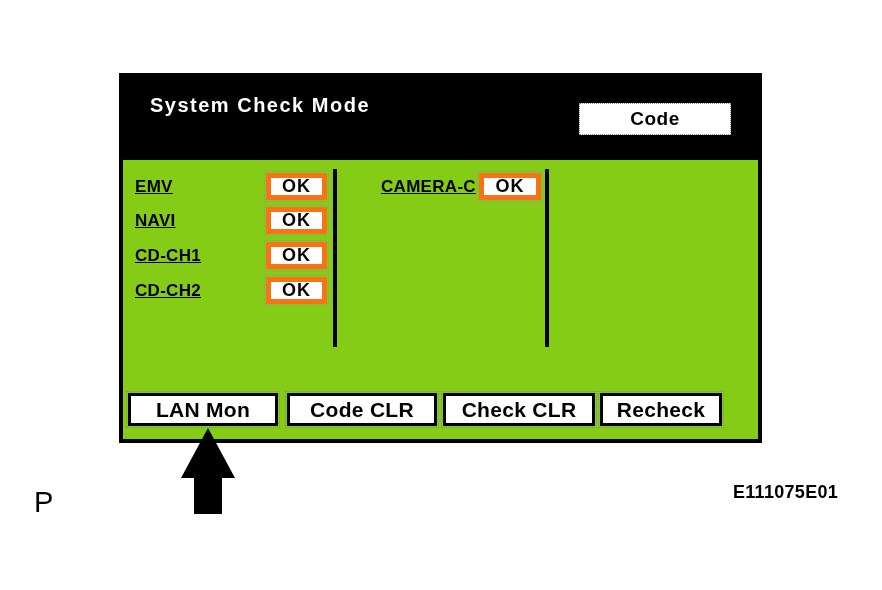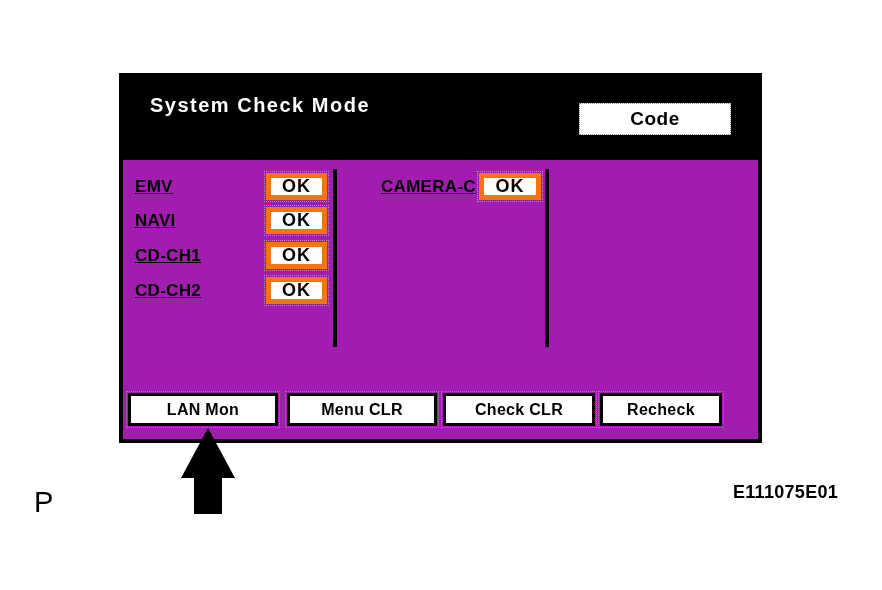--- a/index.html
+++ b/index.html
@@ -4,21 +4,21 @@
 <style>
   * { margin:0; padding:0; box-sizing:border-box; }
   html,body { background:#fff; }
   .stage {
     position:relative; width:882px; height:590px; background:#ffffff;
     font-family:"Liberation Sans","DejaVu Sans",sans-serif; color:#000;
     overflow:hidden;
   }
   .panel {
     position:absolute; left:119px; top:73px; width:643px; height:370px;
-    border:4px solid #000; background:#a21caf;
+    border:4px solid #000; background:#84cc16;
   }
   .hdr {
     position:absolute; left:0; top:0; width:635px; height:83px;
     background:#000; color:#fff;
   }
   .hdr-title {
     position:absolute; left:27px; top:17px;
     font-size:20px; font-weight:bold; letter-spacing:1.5px; color:#fff;
     white-space:nowrap;
   }
@@ -35,21 +35,21 @@
   }
   .ok-box {
     position:absolute; width:61px; height:27px; border:5px solid #f97316;
     font-size:18px; font-weight:bold; letter-spacing:1px;
     display:flex; align-items:center; justify-content:center;
     outline:1px dotted #999; outline-offset:1px; background:#fff;
   }
   .vline { position:absolute; width:4px; background:#000; }
   .btn {
     position:absolute; top:316px; height:33px; border:3px solid #000; background:#fff;
-    font-family:inherit; font-size:16px; font-weight:bold; letter-spacing:.3px;
+    font-family:inherit; font-size:21px; font-weight:bold; letter-spacing:.3px;
     display:flex; align-items:center; justify-content:center;
     outline:1px dotted #888; outline-offset:1px; cursor:pointer; color:#000;
   }
   .part-label {
     position:absolute; left:34px; top:486px; font-size:29px; font-weight:400;
   }
   .figure-code {
     position:absolute; left:733px; top:482px; font-size:18px; font-weight:700;
     letter-spacing:.3px;
   }
@@ -79,21 +79,21 @@
     <div class="row-label" style="left:12px; top:200px;">CD-CH2</div>
     <div class="ok-box" style="left:143px; top:200px;">OK</div>
 
     <div class="vline" style="left:210px; top:92px; height:178px;"></div>
     <div class="vline" style="left:422px; top:92px; height:178px;"></div>
 
     <div class="row-label" style="left:222px; top:96px;margin-left:36px;">CAMERA-C</div>
     <div class="ok-box" style="left:356px; top:96px; width:62px;">OK</div>
 
     <button class="btn" style="left:5px;   width:150px;">LAN Mon</button>
-    <button class="btn" style="left:164px; width:150px;">Menu CLR</button>
+    <button class="btn" style="left:164px; width:150px;">Code CLR</button>
     <button class="btn" style="left:320px; width:152px;">Check CLR</button>
     <button class="btn" style="left:477px; width:122px;">Recheck</button>
   </div>
 
   <svg class="arrow" viewBox="0 0 54 86" aria-hidden="true">
     <polygon points="27,0 54,50 41,50 41,86 13,86 13,50 0,50" fill="#000"></polygon>
   </svg>
 
   <div class="part-label">P</div>
 

